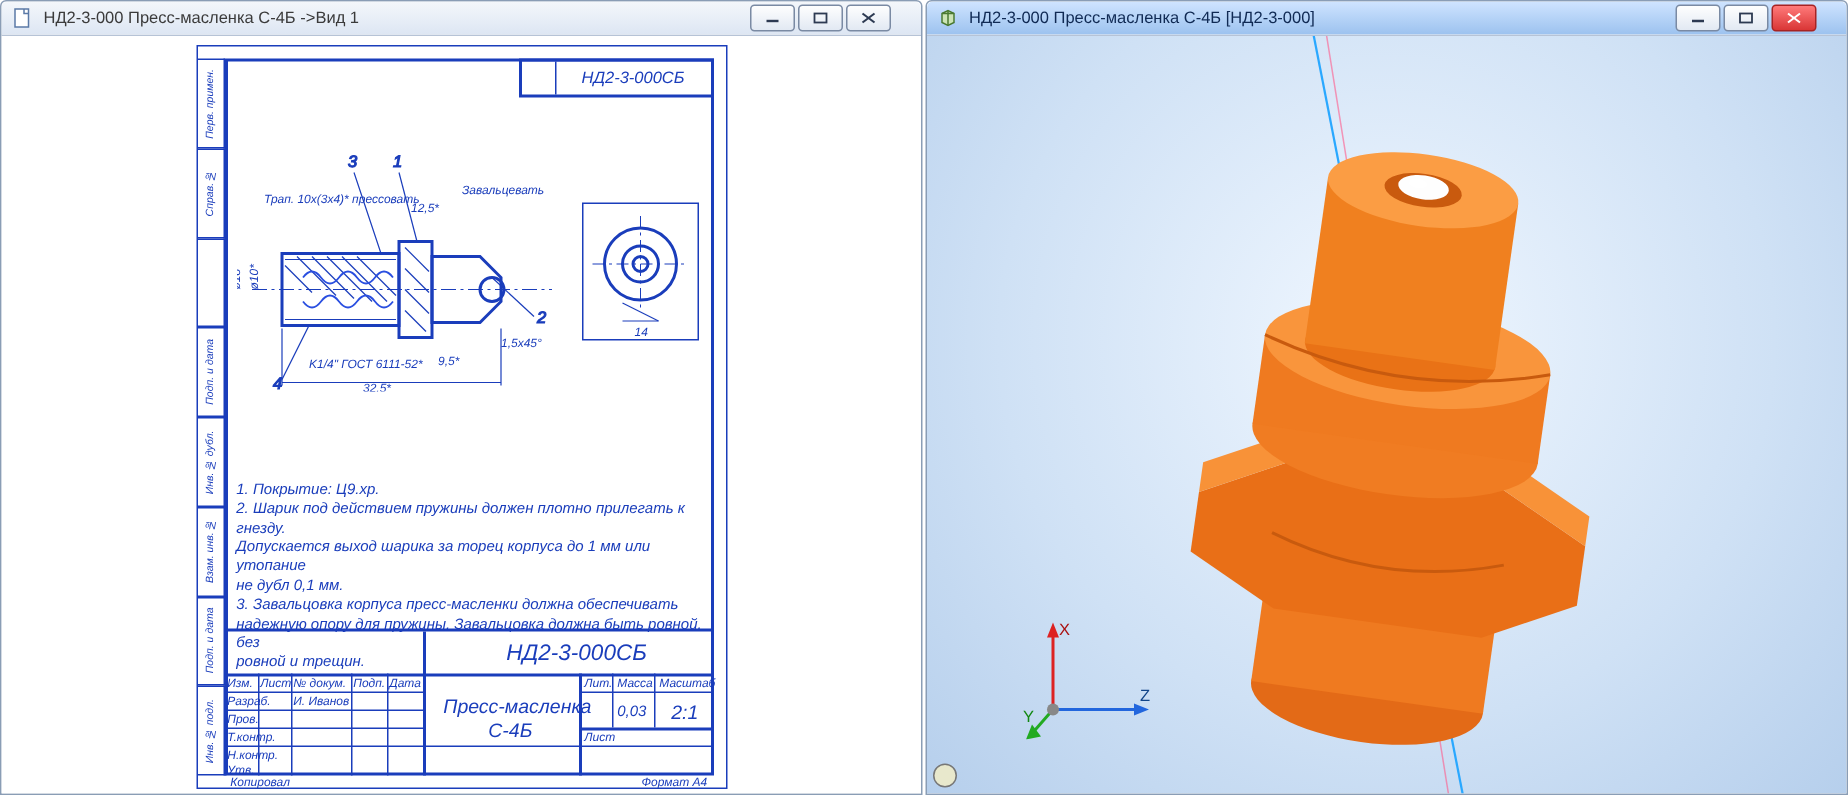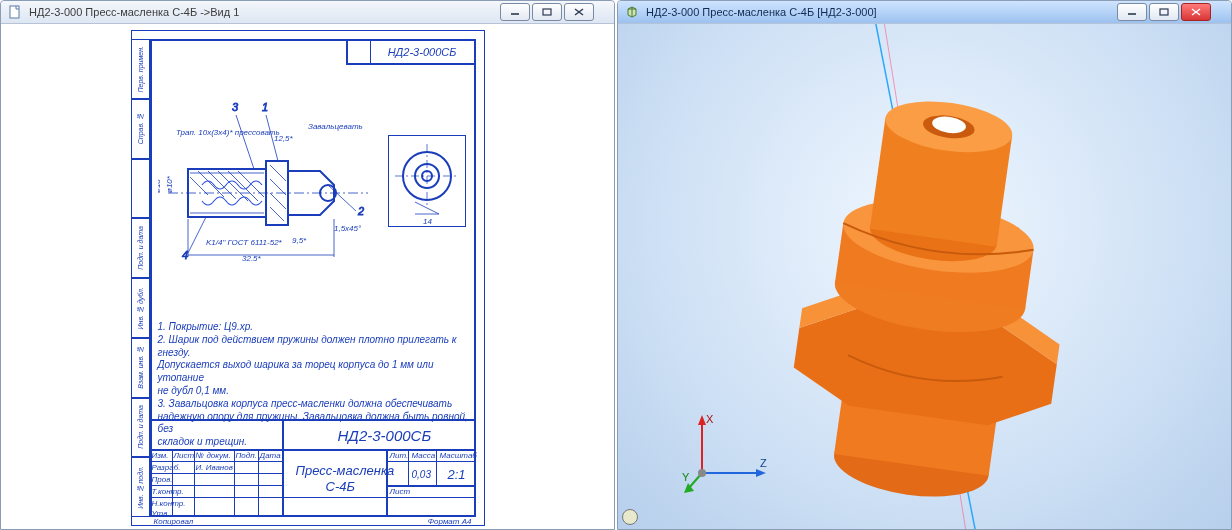--- a/index.html
+++ b/index.html
@@ -374,21 +374,21 @@
             </svg>
           </div>
 
           <div class="notes">
             <div>1. Покрытие: Ц9.хр.</div>
             <div>2. Шарик под действием пружины должен плотно прилегать к гнезду.</div>
             <div>Допускается выход шарика за торец корпуса до 1 мм или утопание</div>
             <div>не дубл 0,1 мм.</div>
             <div>3. Завальцовка  корпуса  пресс-масленки  должна  обеспечивать</div>
             <div>надежную опору для пружины. Завальцовка должна быть ровной, без</div>
-            <div>складок и трещин.</div>
+            <div>ровной и трещин.</div>
           </div>
 
           <div class="titleblock">
             <div class="tb-grid">
 
               <div class="tb-line" style="left:0;top:0;width:1px;height:96px;"></div>
               <div class="tb-line" style="left:22px;top:28px;width:1px;height:68px;"></div>
               <div class="tb-line" style="left:44px;top:28px;width:1px;height:68px;"></div>
               <div class="tb-line" style="left:84px;top:28px;width:1px;height:68px;"></div>
               <div class="tb-line" style="left:108px;top:28px;width:1px;height:68px;"></div>

